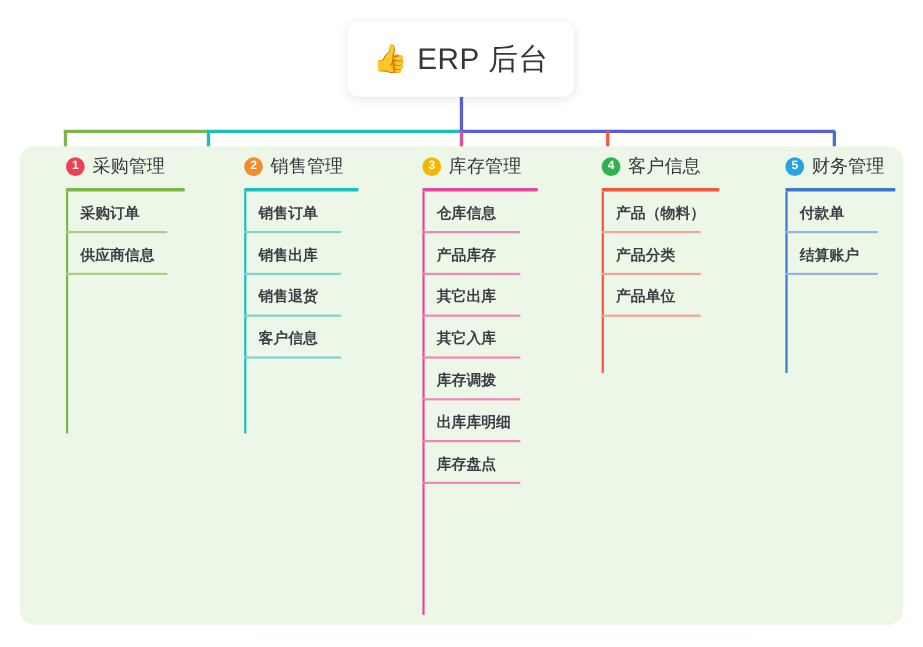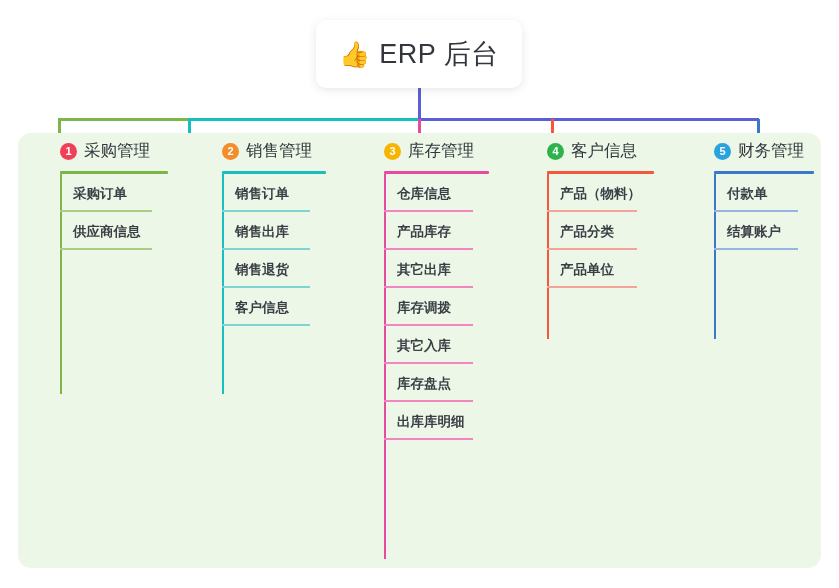--- a/index.html
+++ b/index.html
@@ -223,33 +223,33 @@
           </div>
           <div class="leaf">
             <span class="leaf-label">产品库存</span>
             <div class="leaf-rule" style="background: rgb(239, 134, 191); width: 89px;"></div>
           </div>
           <div class="leaf">
             <span class="leaf-label">其它出库</span>
             <div class="leaf-rule" style="background: rgb(239, 134, 191); width: 89px;"></div>
           </div>
           <div class="leaf">
+            <span class="leaf-label">其它入库</span>
+            <div class="leaf-rule" style="background: rgb(239, 134, 191); width: 89px;"></div>
+          </div>
+          <div class="leaf">
             <span class="leaf-label">库存调拨</span>
             <div class="leaf-rule" style="background: rgb(239, 134, 191); width: 89px;"></div>
           </div>
           <div class="leaf">
-            <span class="leaf-label">其它入库</span>
+            <span class="leaf-label">出库库明细</span>
             <div class="leaf-rule" style="background: rgb(239, 134, 191); width: 89px;"></div>
           </div>
           <div class="leaf">
             <span class="leaf-label">库存盘点</span>
-            <div class="leaf-rule" style="background: rgb(239, 134, 191); width: 89px;"></div>
-          </div>
-          <div class="leaf">
-            <span class="leaf-label">出库库明细</span>
             <div class="leaf-rule" style="background: rgb(239, 134, 191); width: 89px;"></div>
           </div>
         </div>
       </div>
       <div class="column" style="left: 525px; width: 127px;">
         <div class="col-header">
           <span class="col-badge" style="background: rgb(47, 177, 78);">4</span>
           <span class="col-title">客户信息</span>
         </div>
         <div class="col-rule" style="background: rgb(244, 87, 60); width: 107px; margin-left: 22px;"></div>

